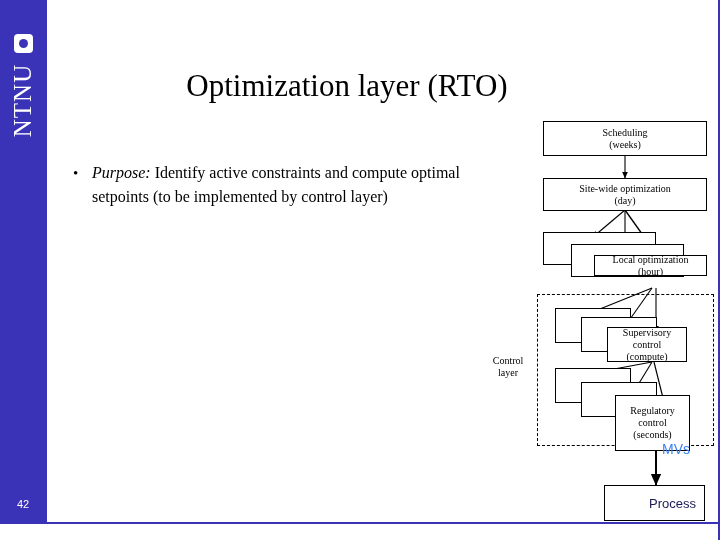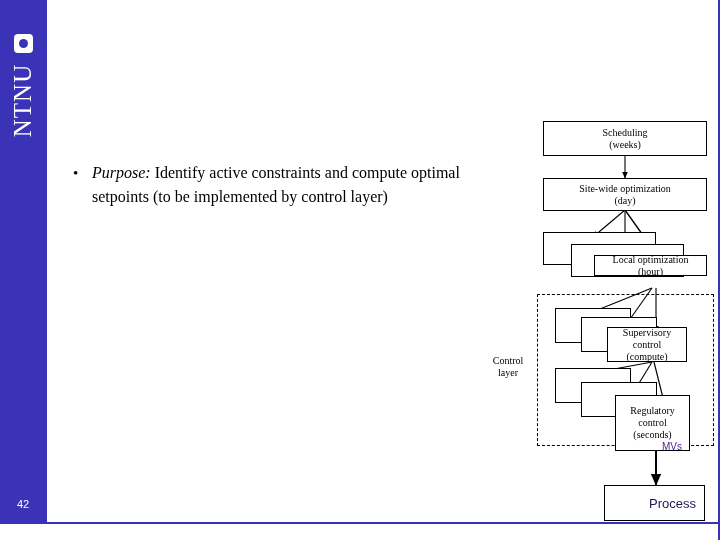--- a/index.html
+++ b/index.html
@@ -161,22 +161,22 @@
     position: absolute;
     font-family: "Liberation Serif", serif;
     font-size: 10px;
     line-height: 12px;
     text-align: center;
     color: #000000;
   }
   .mvs-label {
     position: absolute;
     font-family: "Liberation Sans", sans-serif;
-    font-size: 10px;
-    color: #4c1d95;
+    font-size: 14px;
+    color: #3b82f6;
   }
   .process-box {
     position: absolute;
     border: 1.5px solid #000000;
     background: #ffffff;
     box-sizing: border-box;
     font-family: "Liberation Sans", sans-serif;
     font-size: 13px;
     color: #1a1a55;
     display: flex;
@@ -200,20 +200,21 @@
 
   <div class="sidebar">
     <div class="logo-wrap">
       <div class="logo-mark"></div>
       <div class="logo-text">NTNU</div>
     </div>
     <div class="page-number">42</div>
   </div>
   <div class="bottom-rule"></div>
 
+  <div class="title">Optimization layer (RTO)</div>
 
   <div class="bullet-block">
     <div class="bullet-dot">•</div>
     <div class="bullet-text"><span class="em">Purpose:</span><span> Identify active constraints and compute optimal setpoints (to be implemented by control layer)</span></div>
   </div>
 
   <div class="diagram">
 
     <div class="dashed-region" style="left:57px; top:184px; width:177px; height:152px;"></div>
     <div class="control-layer-label" style="left:0px; top:245px; width:56px;">

